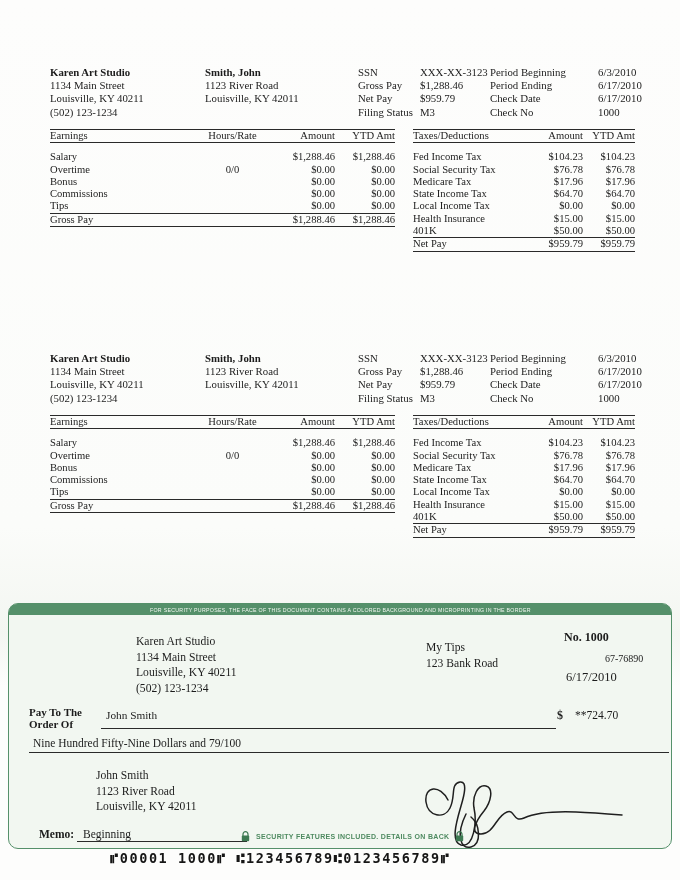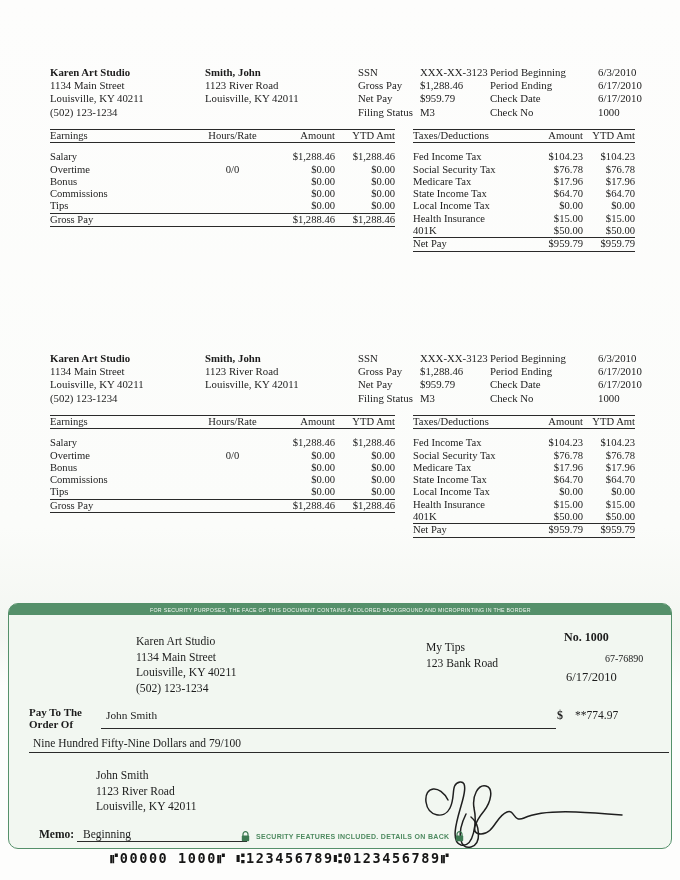--- a/index.html
+++ b/index.html
@@ -395,21 +395,21 @@
     <div class="chk-fraction">67-76890</div>
     <div class="chk-date">6/17/2010</div>
 
     <div class="payto-label">
       <div>Pay To The</div>
       <div>Order Of</div>
     </div>
     <div class="payee-name">John Smith</div>
     <div class="payee-line"></div>
     <div class="amt-dollar">$</div>
-    <div class="amt-num">**774.97</div>
+    <div class="amt-num">**724.70</div>
 
     <div class="amt-words">Nine Hundred Fifty-Nine Dollars and 79/100</div>
     <div class="words-line"></div>
 
     <div class="chk-payee-addr">
       <div>John Smith</div>
       <div>1123 River Road</div>
       <div>Louisville, KY 42011</div>
     </div>
 
@@ -431,15 +431,15 @@
         <rect x="0.8" y="4.6" width="7.4" height="5.6" rx="1" fill="#3d7a52"></rect>
       </svg>
       <span>SECURITY FEATURES INCLUDED. DETAILS ON BACK</span>
       <svg width="9" height="11" viewBox="0 0 9 11">
         <path d="M2 5 V3.2 A2.5 2.5 0 0 1 7 3.2 V5" fill="none" stroke="#3d7a52" stroke-width="1.2"></path>
         <rect x="0.8" y="4.6" width="7.4" height="5.6" rx="1" fill="#3d7a52"></rect>
       </svg>
     </div>
   </div>
 
-  <div class="micr">⑈00000 1000⑈  ⑆123456789⑆0123456789⑈</div>
+  <div class="micr">⑈00001 1000⑈  ⑆123456789⑆0123456789⑈</div>
 
 </div>
 
 </body></html>

